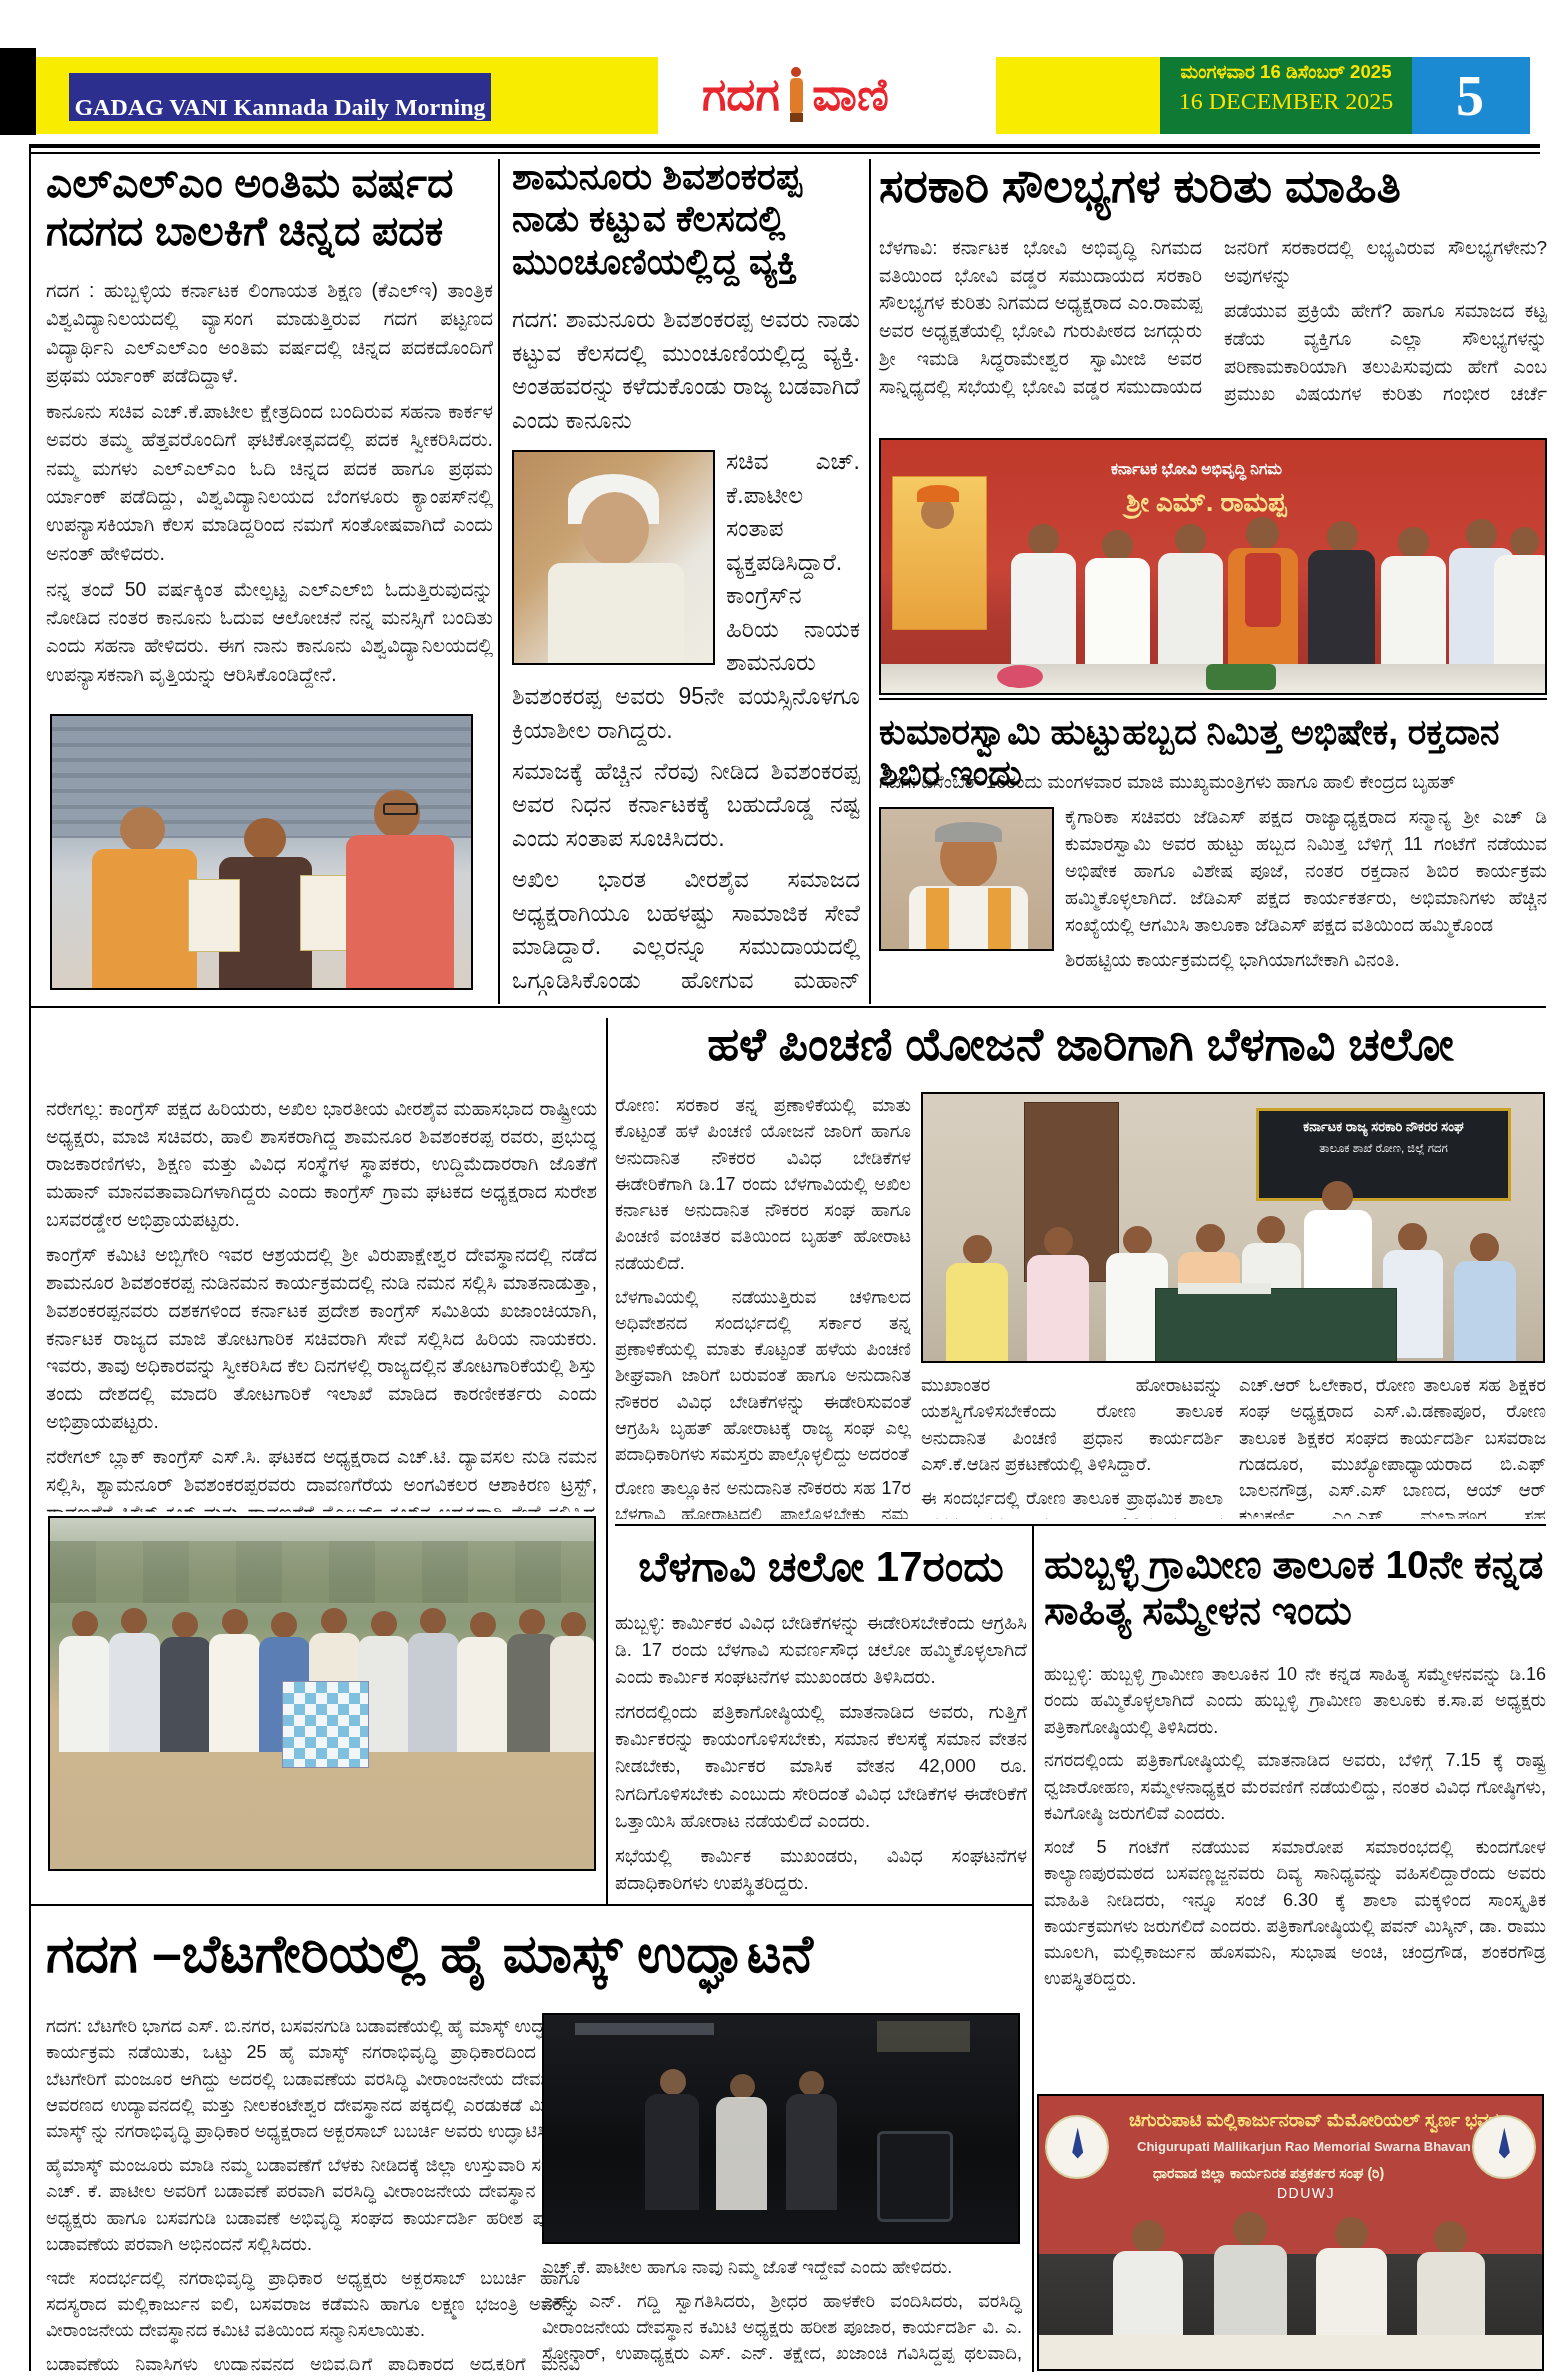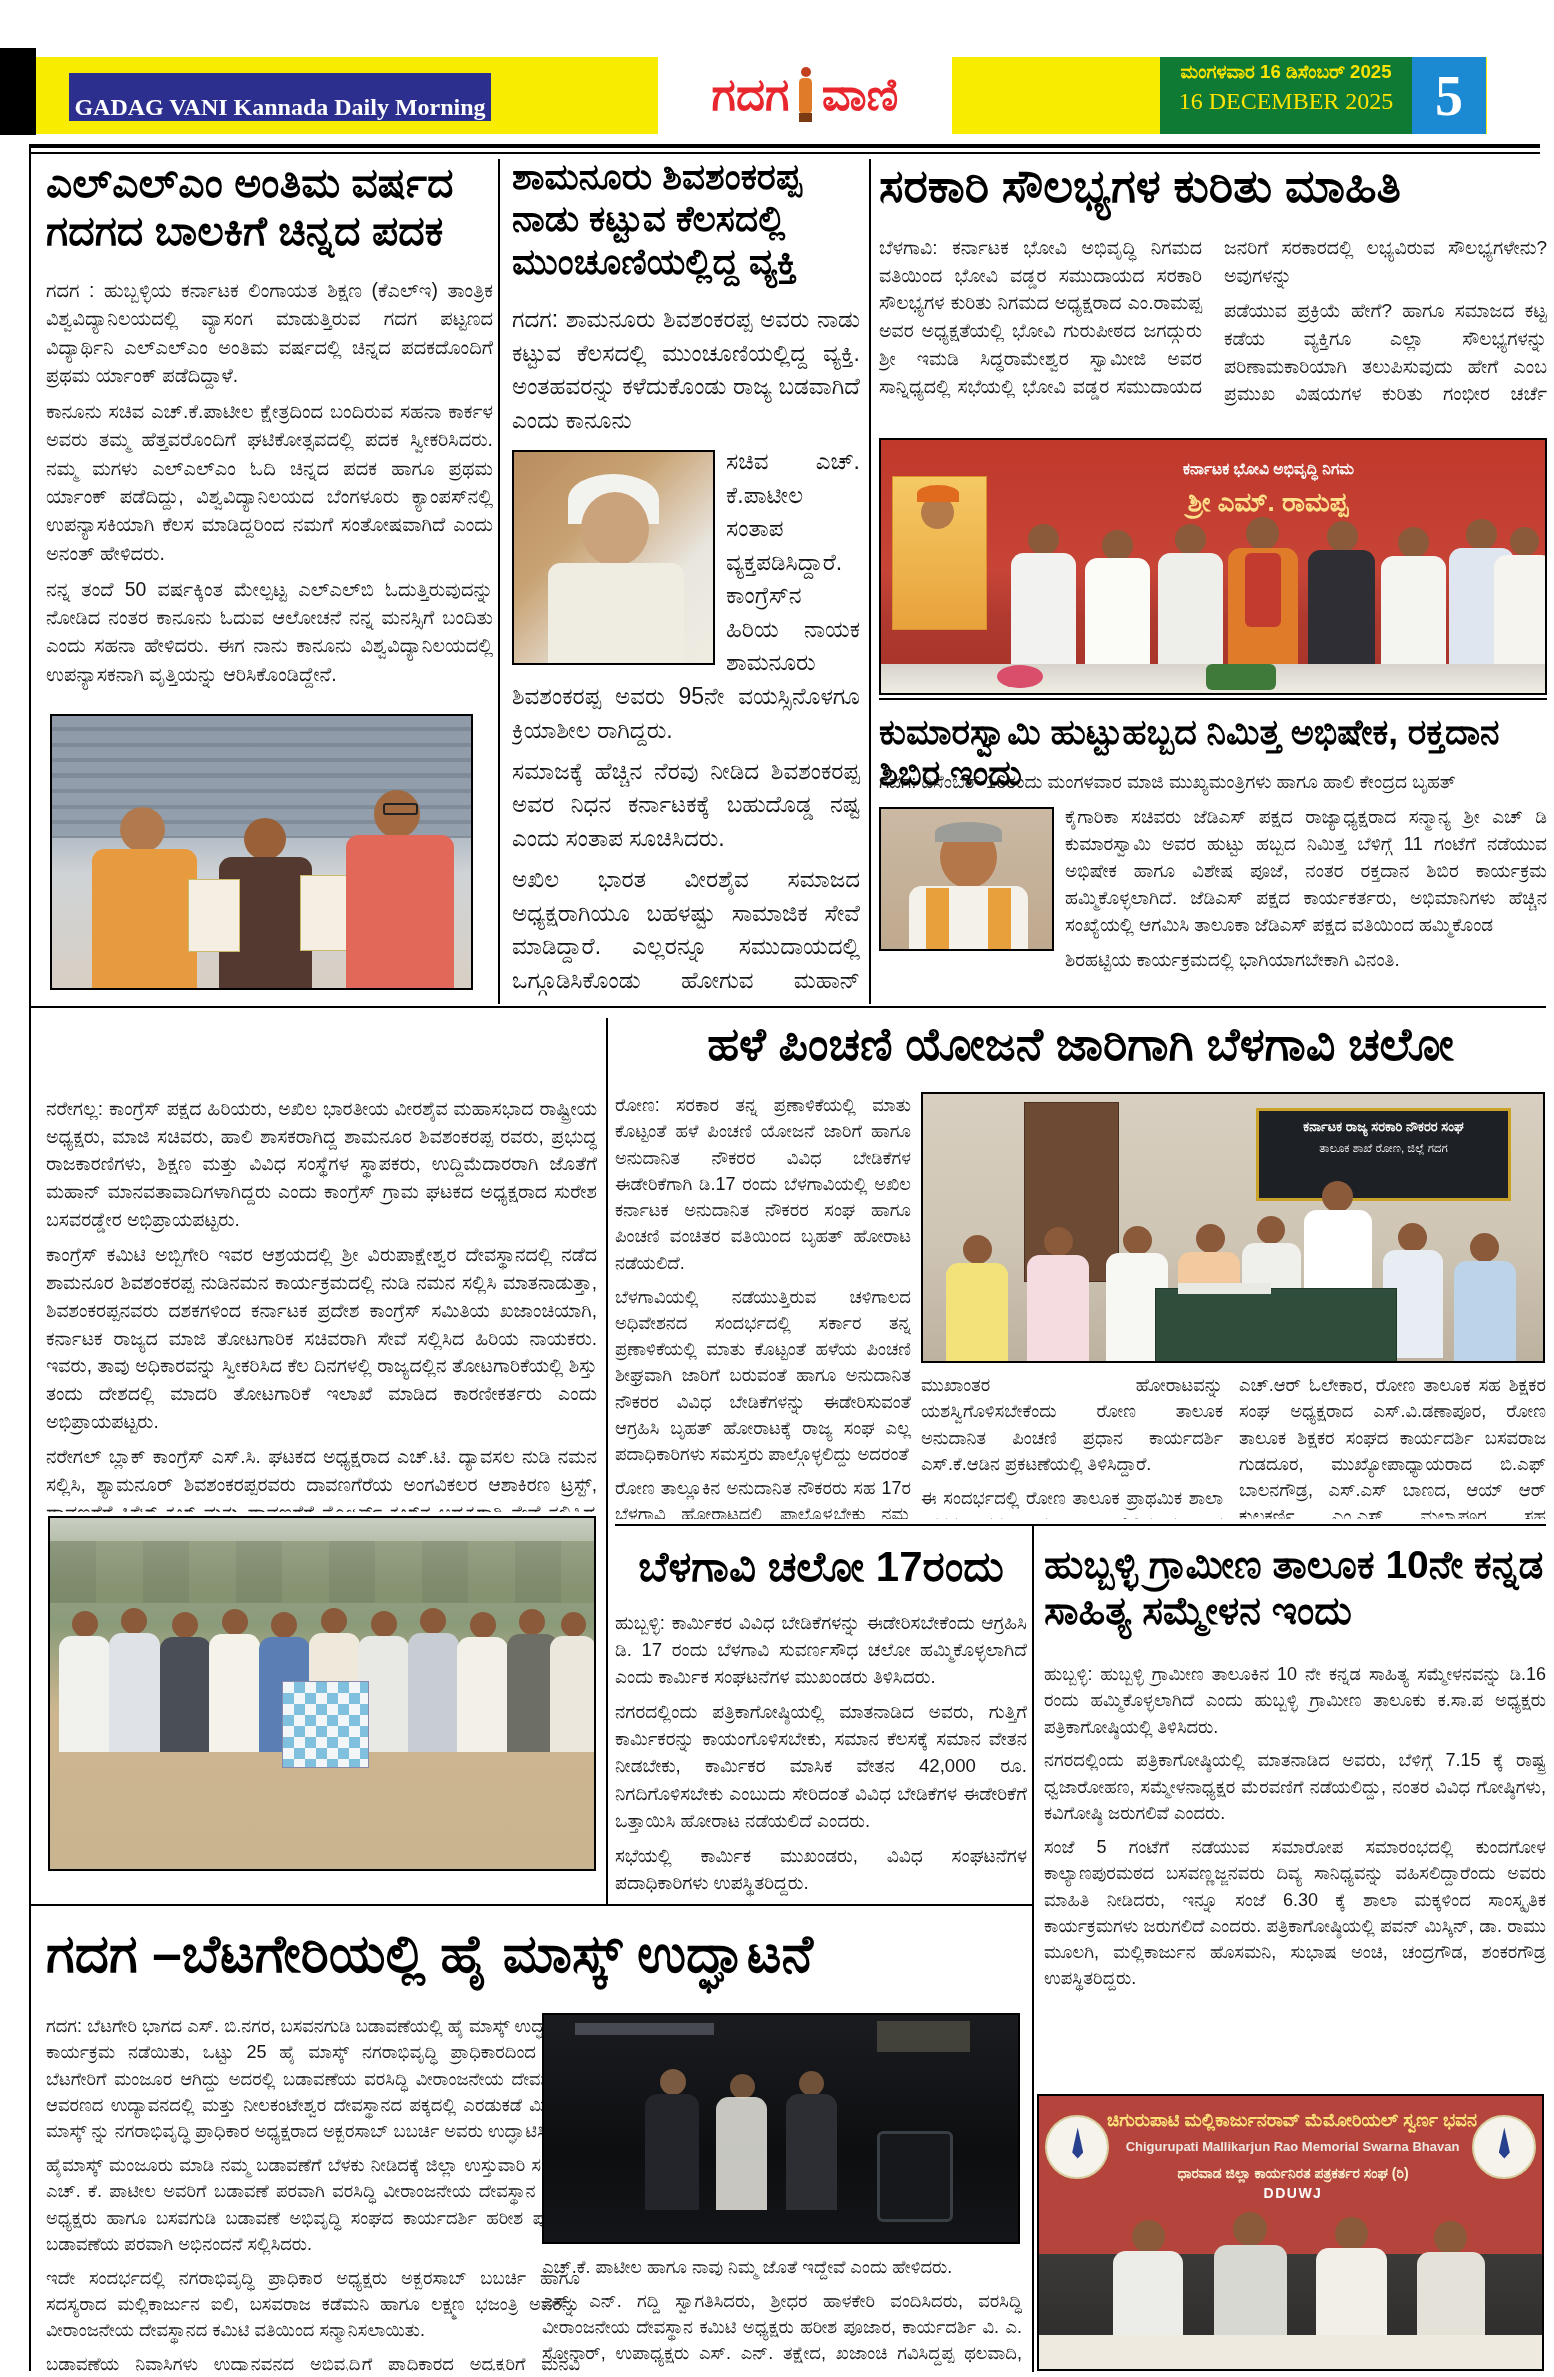--- a/index.html
+++ b/index.html
@@ -9,21 +9,21 @@
   .rule{position:absolute;background:#000;}
   .headline{position:absolute;font-weight:bold;color:#000;line-height:1.18;font-family:"Liberation Sans",sans-serif;}
   .body-text{position:absolute;text-align:justify;overflow:hidden;line-height:1.46;color:#161616;}
   .body-text p{margin:0 0 7.7px 0;}
   .photo{position:absolute;border:2.3px solid #000;overflow:hidden;box-sizing:border-box;}
   .photo-inline{float:left;position:relative;border:2.3px solid #000;overflow:hidden;box-sizing:border-box;margin:4.6px 11px 4.6px 0;}
   .head{position:absolute;border-radius:50%;background:#8a5a3b;}
   .torso{position:absolute;border-radius:12.4px 12.4px 0 0;}
   .mast-navy{position:absolute;background:#2c2f8e;color:#fff;display:flex;align-items:center;justify-content:center;
              font-family:"Liberation Serif",serif;font-weight:bold;}
-  .center{display:flex;align-items:center;justify-content:center;}
+  .center{display:flex;align-items:center;padding-left:44px;}
 </style>
 </head>
 <body>
 
 <div id="page">
 
   <div class="abs" style="left:0;top:48px;width:36px;height:87px;background:#000;"></div>
   <div class="rule" style="left:29px;top:144px;width:2.3px;height:2227px;"></div>
 
   <div class="abs" style="left:36px;top:57px;width:1451px;height:77px;background:#f8ec00;">
@@ -232,21 +232,21 @@
   <div class="photo" style="left:1037px;top:2094px;width:507px;height:277px;background:linear-gradient(#b5453c 0%,#b5453c 58%,#3c3a38 58%,#2c2a28 100%);">
     <div class="abs center" style="left:46px;top:11px;width:414px;height:26px;color:#ffe27a;font-size:18px;font-weight:bold;white-space:nowrap;overflow:hidden;">
       <span>ಚಿಗುರುಪಾಟಿ ಮಲ್ಲಿಕಾರ್ಜುನರಾವ್ ಮೆಮೋರಿಯಲ್ ಸ್ವರ್ಣ ಭವನ</span>
     </div>
     <div class="abs center" style="left:54px;top:40px;width:399px;height:20px;color:#efe6e0;font-size:13px;font-weight:bold;">
       <span>Chigurupati Mallikarjun Rao Memorial Swarna Bhavan</span>
     </div>
     <div class="abs center" style="left:70px;top:67px;width:368px;height:20px;color:#fdf3d0;font-size:14px;font-weight:bold;">
       <span>ಧಾರವಾಡ ಜಿಲ್ಲಾ ಕಾರ್ಯನಿರತ ಪತ್ರಕರ್ತರ ಸಂಘ (ರಿ)</span>
     </div>
-    <div class="abs center" style="left:194px;top:88px;width:120px;height:18.6px;color:#ffffff;font-size:14px;font-weight:bold;letter-spacing:1.5px;">
+    <div class="abs center" style="left:194px;top:88px;width:120px;height:18.6px;color:#ffffff;font-size:14px;font-weight:normal;letter-spacing:1.5px;">
       <span>DDUWJ</span>
     </div>
     <div class="abs" style="left:6.2px;top:18.6px;width:60px;height:60px;border-radius:50%;background:#f6f3ec;border:2.3px solid #d8cfa0;">
       <div class="abs" style="left:25px;top:11px;width:11px;height:31px;background:#27418f;clip-path:polygon(50% 0,100% 80%,50% 100%,0 80%);"></div>
     </div>
     <div class="abs" style="right:6.2px;top:18.6px;width:60px;height:60px;border-radius:50%;background:#f6f3ec;border:2.3px solid #d8cfa0;">
       <div class="abs" style="left:25px;top:11px;width:11px;height:31px;background:#27418f;clip-path:polygon(50% 0,100% 80%,50% 100%,0 80%);"></div>
     </div>
     <div class="head" style="left:93px;top:124px;width:33px;height:33px;"></div>
       <div class="torso" style="left:74px;top:155px;width:70px;height:85px;background:#ecece8;"></div>

